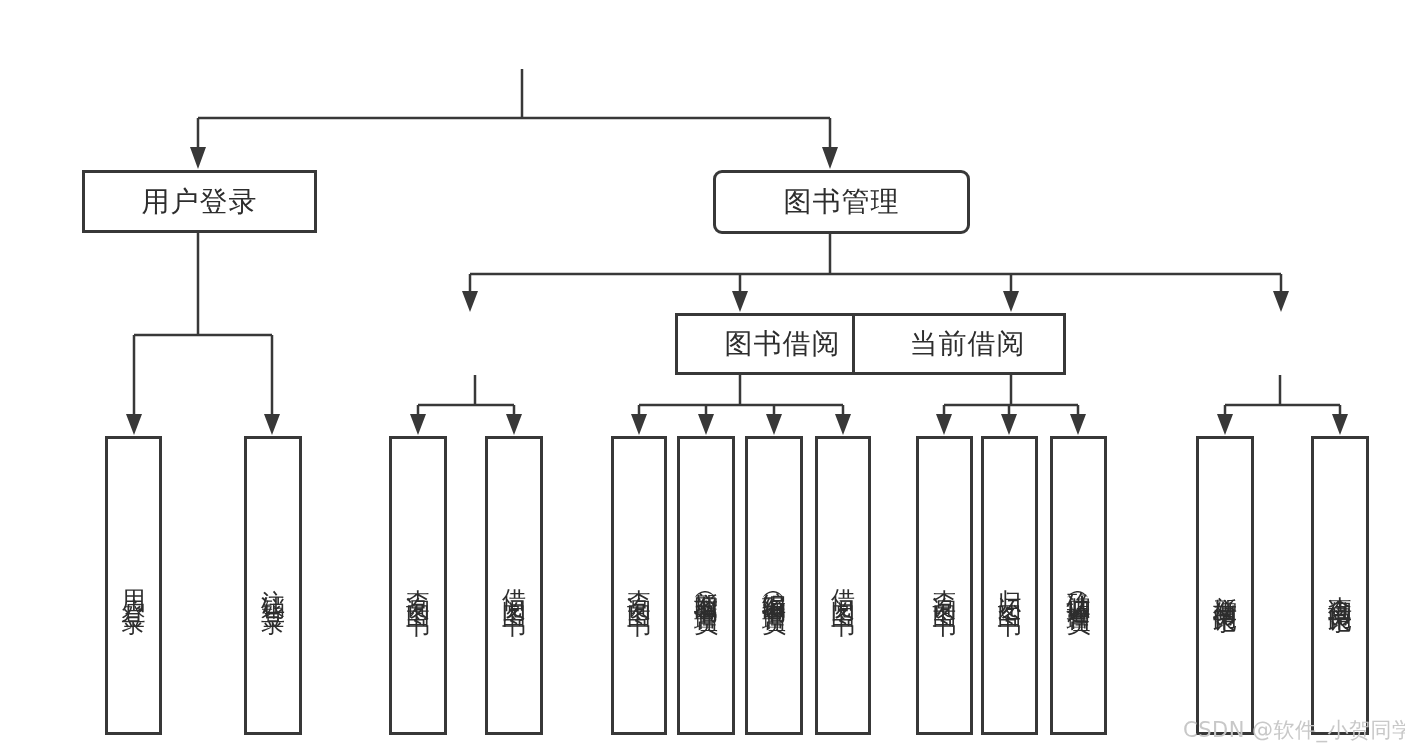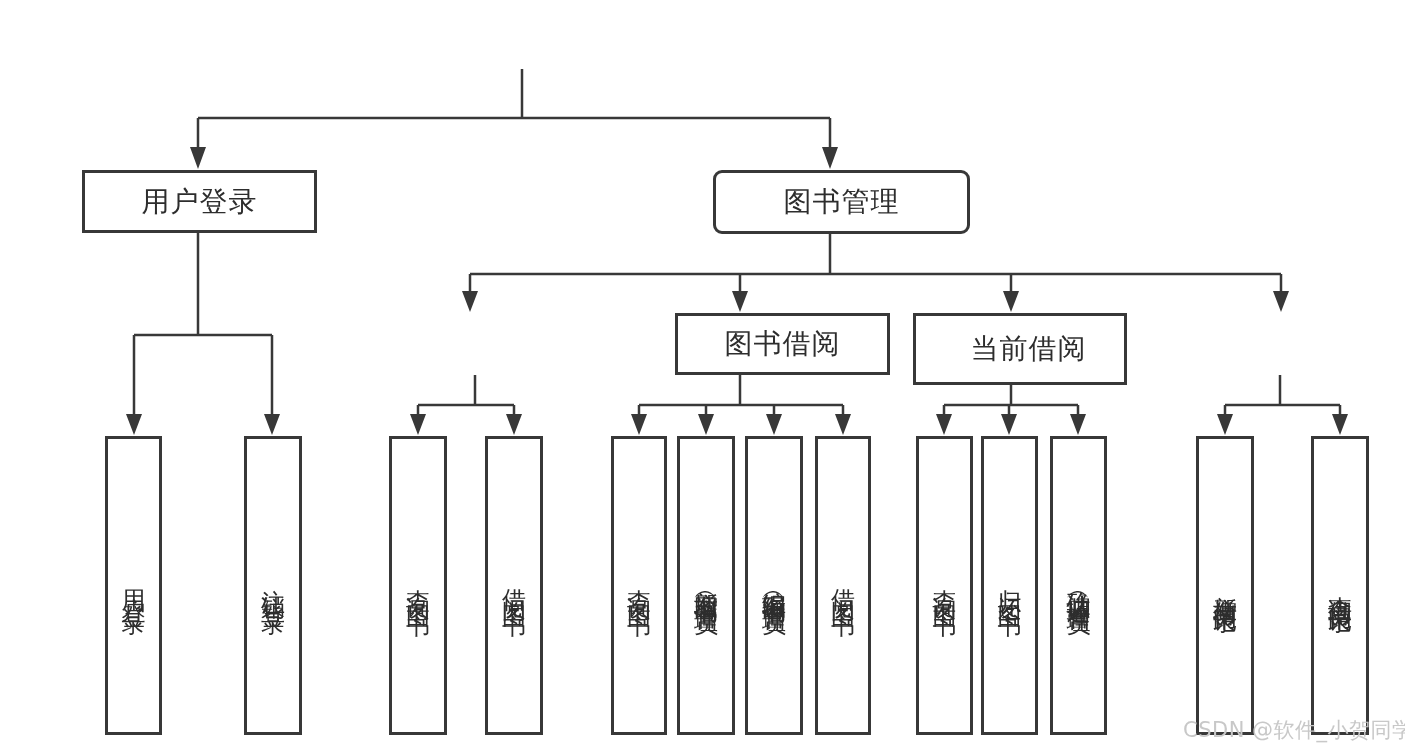--- a/index.html
+++ b/index.html
@@ -99,21 +99,21 @@
   <div class="node" style="left:82px;top:170px;width:235px;height:63px;">
     <span class="h-label">用户登录</span>
   </div>
   <div class="node" style="left:713px;top:170px;width:257px;height:64px;border-radius:9px;">
     <span class="h-label">图书管理</span>
   </div>
 
   <div class="node" style="left:633px;top:313px;width:215px;height:62px;margin-left:42px;">
     <span class="h-label">图书借阅</span>
   </div>
-  <div class="node" style="left:913px;top:313px;width:214px;height:72px;padding-left:17px;">
+  <div class="node" style="left:852px;top:313px;width:214px;height:62px;padding-left:17px;">
     <span class="h-label">当前借阅</span>
   </div>
 
   <div class="node" style="left:105px;top:436px;width:57px;height:299px;">
     <span class="v-label">用户登录</span>
   </div>
   <div class="node" style="left:244px;top:436px;width:58px;height:299px;">
     <span class="v-label">注销登录</span>
   </div>
 

